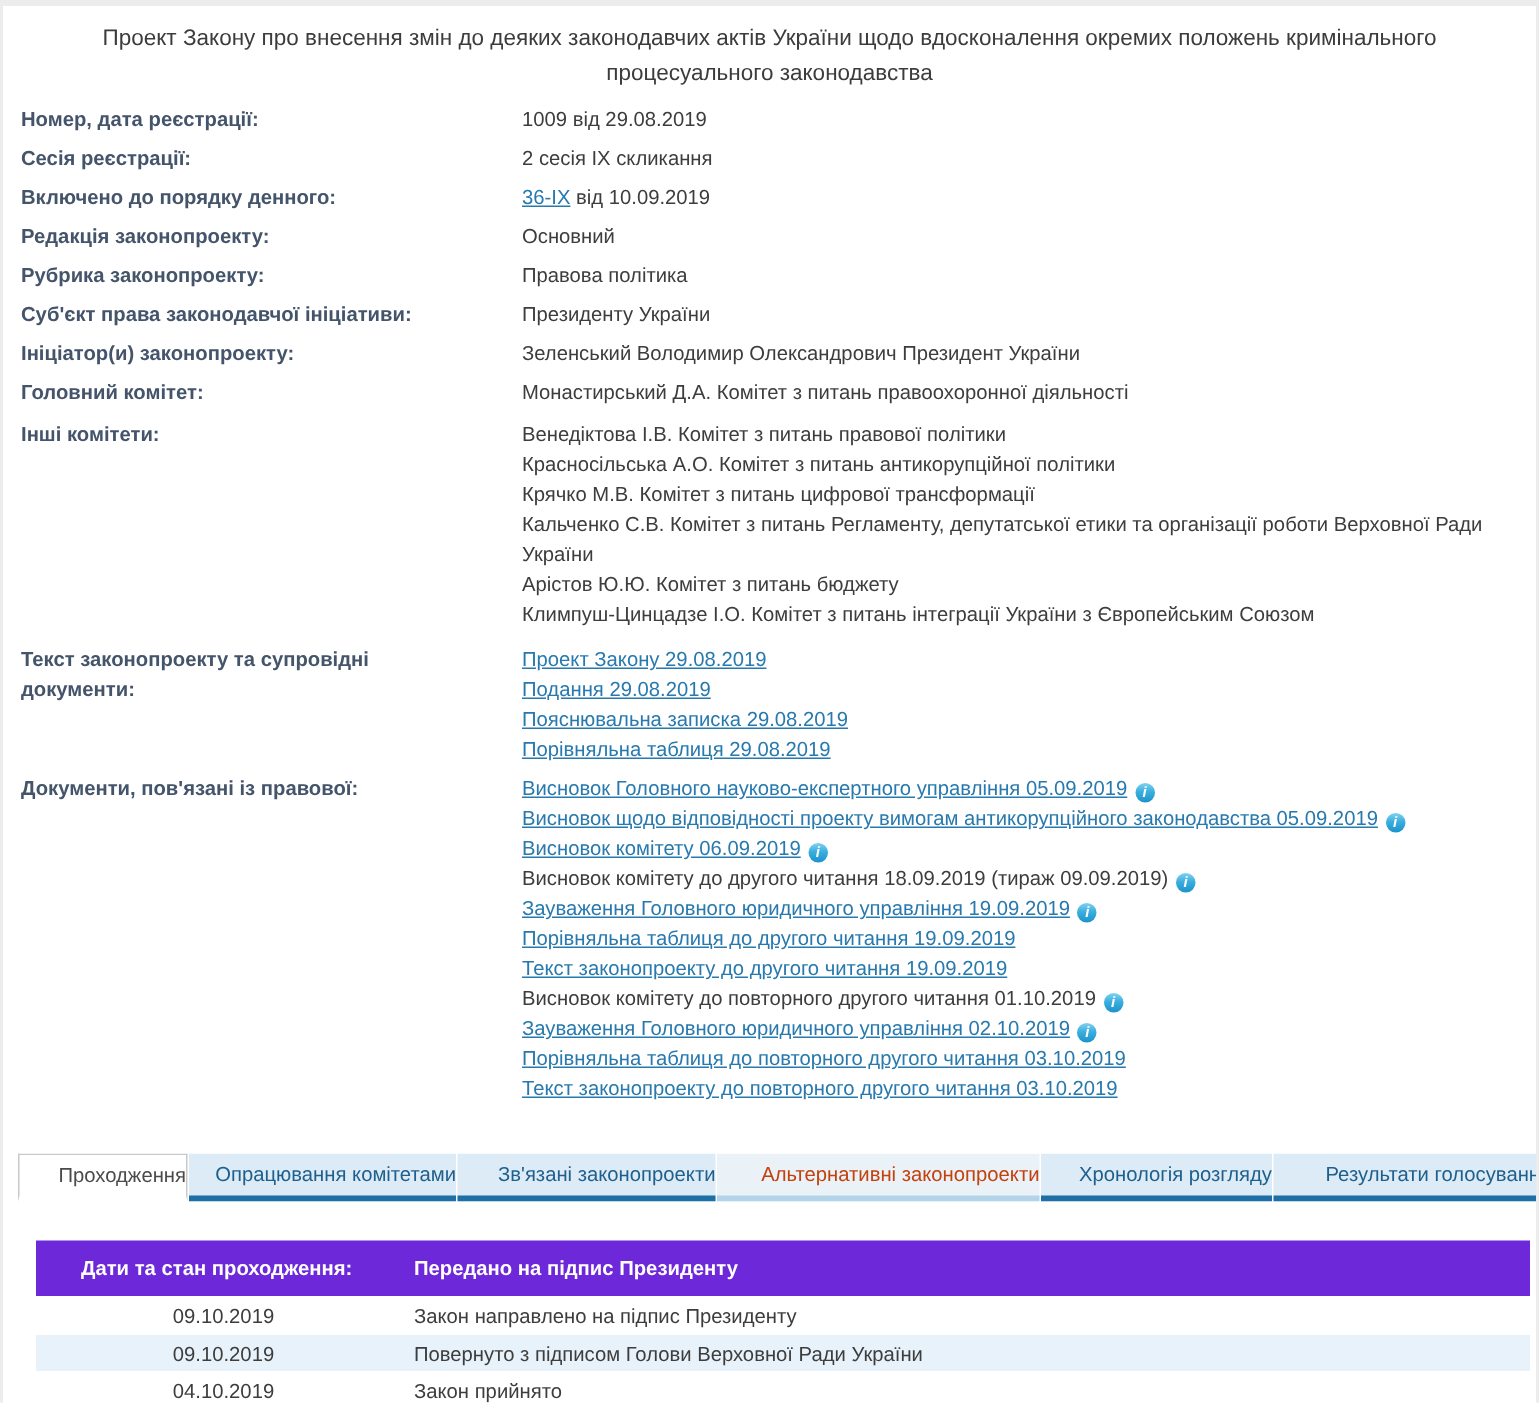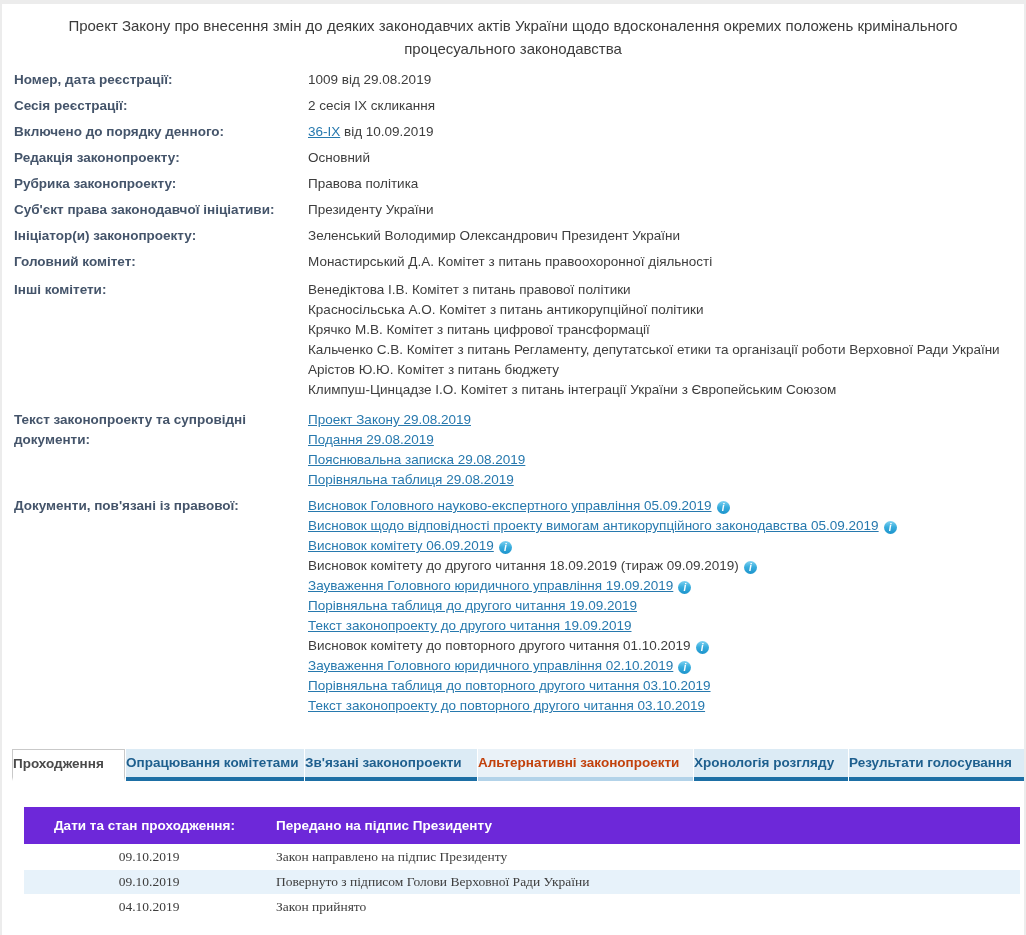--- a/index.html
+++ b/index.html
@@ -16,21 +16,21 @@
   a { color:#2779ae; text-decoration:underline; }
   .page-title {
     padding:10px 36px 0 36px;
     text-align:center;
     font-weight:normal;
     font-size:15px;
     line-height:23px;
     color:#3c3c3c;
   }
   .fields { margin-top:12px; padding-left:12px; }
-  .field-row { display:flex; align-items:flex-start; margin-bottom:10px; line-height:16px; }
+  .field-row { display:flex; align-items:flex-start; margin-bottom:10px; line-height:16px;gap:40px; }
   .f-label { flex:0 0 294px; font-weight:bold; color:#44546a; padding-right:14px; }
   .f-value { color:#3d3d3d; }
   .multi .f-value { line-height:20px; }
   .multi { line-height:20px; }
   .line-list div { line-height:20px; }
   .committees div { line-height:20px; }
   .doc-line { line-height:20px; white-space:nowrap; }
   .info-badge {
     display:inline-block;
     width:13px; height:13px;
@@ -51,29 +51,28 @@
     margin-top:33px;
     margin-left:10px;
     display:flex;
     gap:1px;
     width:1030px;
     overflow:hidden;
   }
   .tab {
     height:32px;
     line-height:27px;
-    text-align:left;
+    text-align:right;
     background:#dcebf5;
     color:#1e5f8e;
     border-bottom:4px solid #1d6fa5;
     cursor:pointer;
     flex:0 0 auto;
     white-space:nowrap;
     overflow:hidden;
-    font-weight:bold;
   }
   .tab.active {
     background:#fff;
     color:#4a4a4a;
     border:1px solid #c9c9c9;
     border-bottom:4px solid #ffffff;
     cursor:default;
   }
   .tab.disabled {
     background:#eaf2f8;
@@ -89,21 +88,21 @@
     display:flex;
     background:#6d28d9;
     color:#fff;
     font-weight:bold;
     height:37px;
     align-items:center;
     margin-bottom:1px;
   }
   .pt-col1 { flex:0 0 250px; }
   .pt-header .pt-col1 { padding-left:30px; }
-  .pt-row { display:flex; height:24px; align-items:center; margin-bottom:1px;font-family:Liberation Serif, serif; }
+  .pt-row { display:flex; height:24px; align-items:center; margin-bottom:1px; }
   .pt-row:nth-child(odd) { background:#ffffff; }
   .pt-row.alt { background:#e7f2fa; }
   .pt-row .pt-col1 { text-align:center; }
   .pt-col2 { flex:1 1 auto; padding-left:2px; }
 </style>
 </head>
 <body>
 
 <div class="page-title">Проект Закону про внесення змін до деяких законодавчих актів України щодо вдосконалення окремих положень кримінального процесуального законодавства</div>
 

